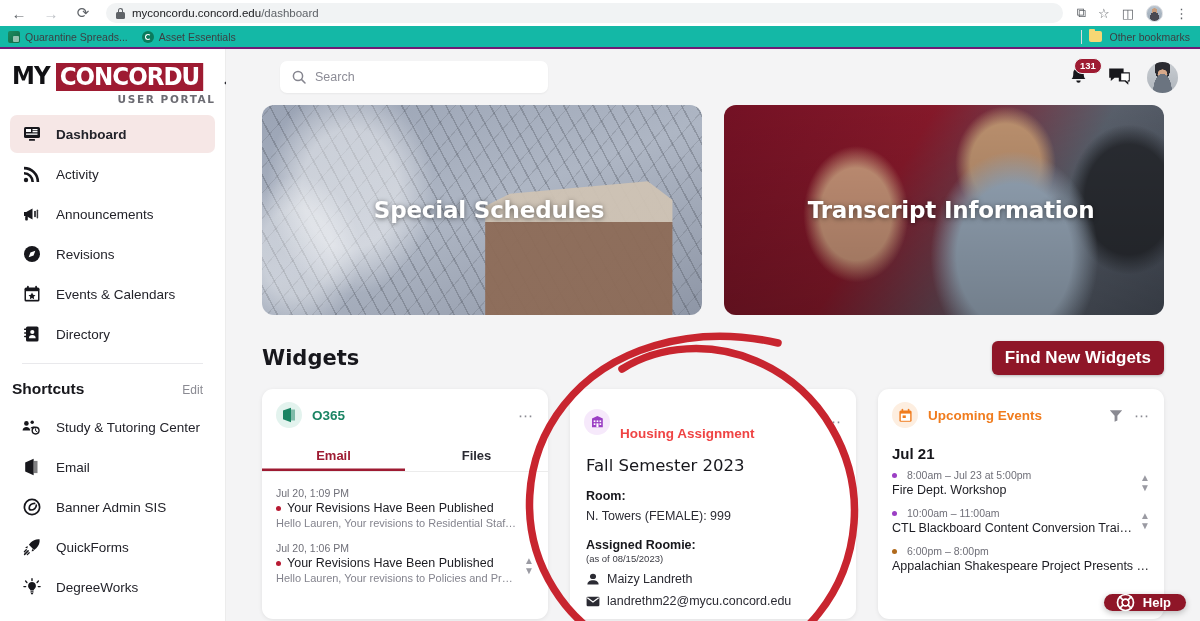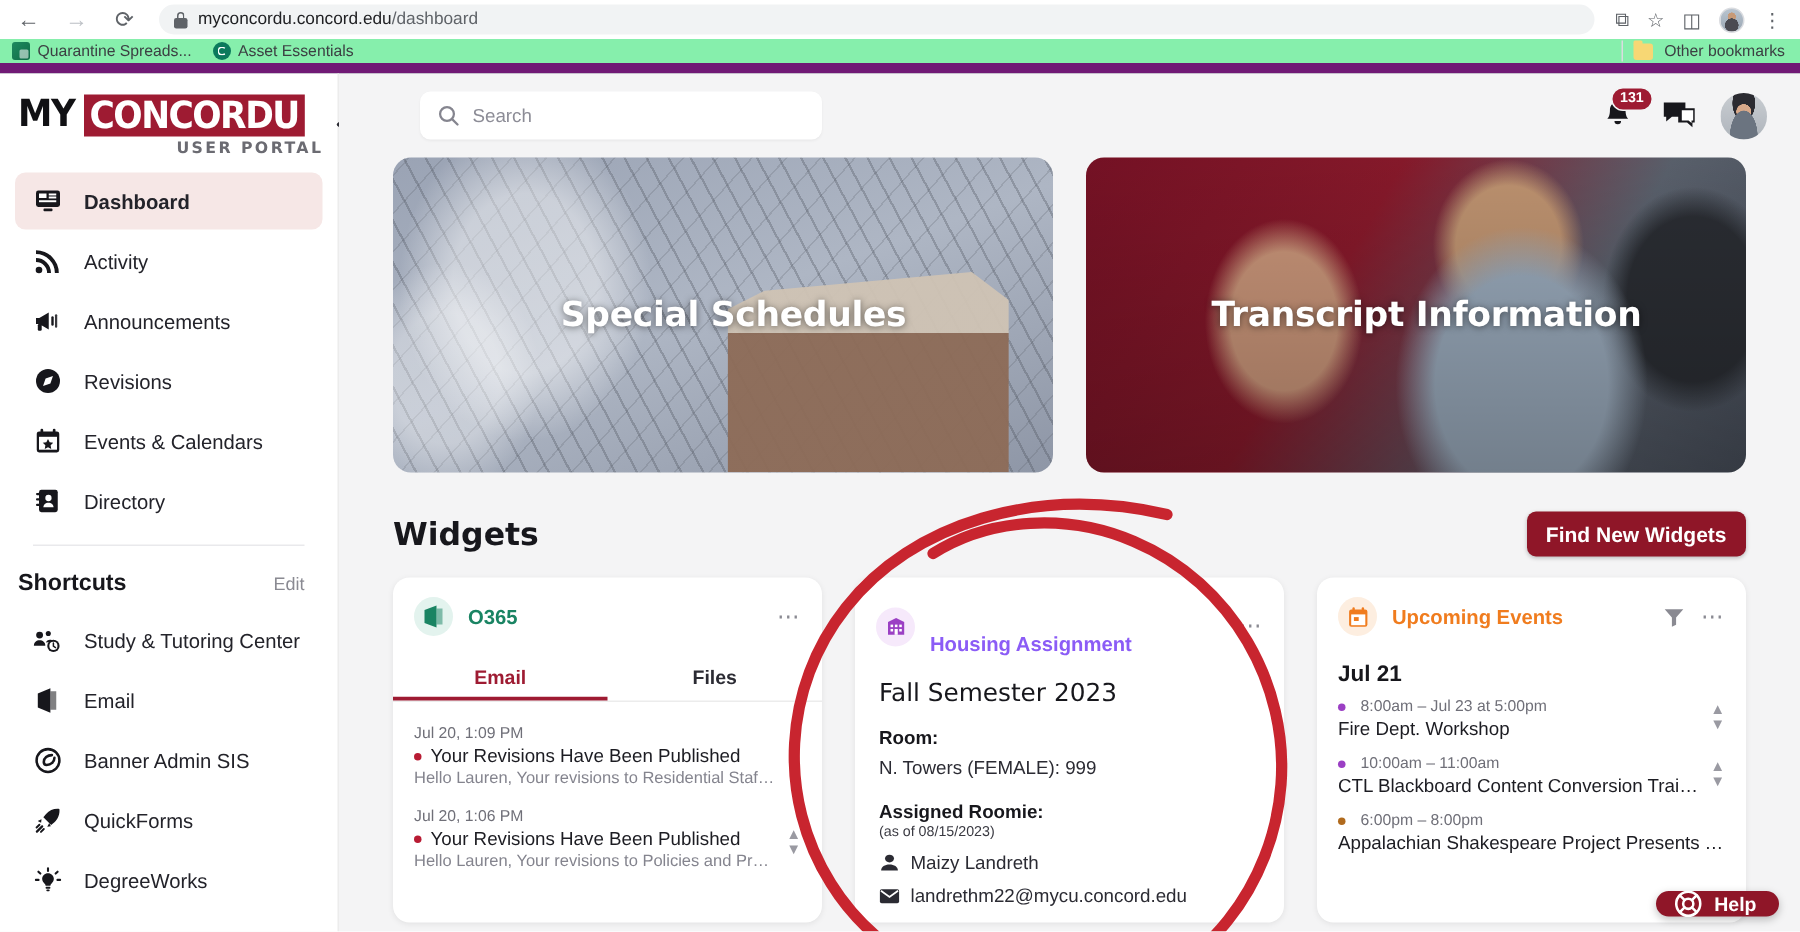--- a/index.html
+++ b/index.html
@@ -45,21 +45,21 @@
     width: 17px; height: 17px; border-radius: 50%; flex: none;
     background:
       radial-gradient(circle at 50% 72%, #4a4a52 0 34%, transparent 35%),
       radial-gradient(circle at 50% 34%, #c79a78 0 22%, transparent 23%),
       linear-gradient(#b9c4cf, #9aa7b4);
     border: 1px solid #dadce0;
   }
   .bookmarks {
     height: 23px; display: flex; align-items: center;
     padding: 0 8px; gap: 14px; font-size: 10.5px; color: #3c4043;
-    border-bottom: 7px solid #701a75; background: #86efac;
+    border-bottom: 2px solid #701a75; background: #14b8a6;
   }
   .bm { display: flex; align-items: center; gap: 5px; white-space: nowrap; }
   .bm-fav { width: 12px; height: 12px; border-radius: 2px; flex: none; }
   .fav-xls { background: linear-gradient(135deg,#1e8a5f,#0f6b46); position: relative; }
   .fav-xls::after {
     content: ""; position: absolute; right: 1px; bottom: 1px;
     width: 6px; height: 6px; background: #fff; opacity: .55; border-radius: 1px;
   }
   .fav-ae {
     background: #0b7a5c; border-radius: 50%; position: relative;
@@ -214,21 +214,21 @@
 
   
   .widgets-head {
     display: flex; align-items: center; padding: 26px 36px 14px 36px;
   }
   .widgets-title {
     font-size: 21px; font-weight: 700; color: #17171c;
     font-family: "DejaVu Sans", sans-serif;
   }
   .find-widgets {
-    margin-left: auto; background: #8f1628; color: #fff; font-size: 14px;
+    margin-left: auto; background: #8f1628; color: #fff; font-size: 17px;
     font-weight: 700; padding: 7px 13px; border-radius: 6px;
     box-shadow: 0 1px 3px rgba(0,0,0,.25); white-space: nowrap;
   }
 
   
   .widgets { display: flex; gap: 22px; padding: 0 36px; align-items: flex-start; }
   .widget {
     flex: 1; background: #fff; border-radius: 11px; min-width: 0;
     box-shadow: 0 1px 4px rgba(0,0,0,.08); overflow: hidden; height: 230px;
   }
@@ -237,21 +237,21 @@
   }
   .w-ico {
     width: 26px; height: 26px; border-radius: 50%; flex: none;
     display: flex; align-items: center; justify-content: center;
   }
   .w-ico.green { background: #e3f3ee; color: #1a8463; }
   .w-ico.purple { background: #f6e9fb; color: #9b3fc4; }
   .w-ico.orange { background: #fdeee0; color: #f07c1e; }
   .w-title { font-size: 13.5px; font-weight: 700; }
   .w-title.green { color: #1a8463; }
-  .w-title.purple { color: #8b5cf6; margin-top: 24px; }
+  .w-title.purple { color: #ef4444; margin-top: 24px; }
   .w-title.orange { color: #f07c1e; }
   .w-actions { margin-left: auto; display: flex; align-items: center; gap: 11px; color: #8a8a92; }
   .dots { font-size: 15px; letter-spacing: 1px; line-height: .6; }
 
   .tabs { display: flex; border-bottom: 1px solid #ececec; }
   .tab {
     flex: 1; text-align: center; font-size: 13px; padding: 9px 0 8px 0;
     color: #2b2b33; font-weight: 600;
   }
   .tab.active { color: #9e1b32; font-weight: 700; box-shadow: inset 0 -2.5px 0 #9e1b32; }

